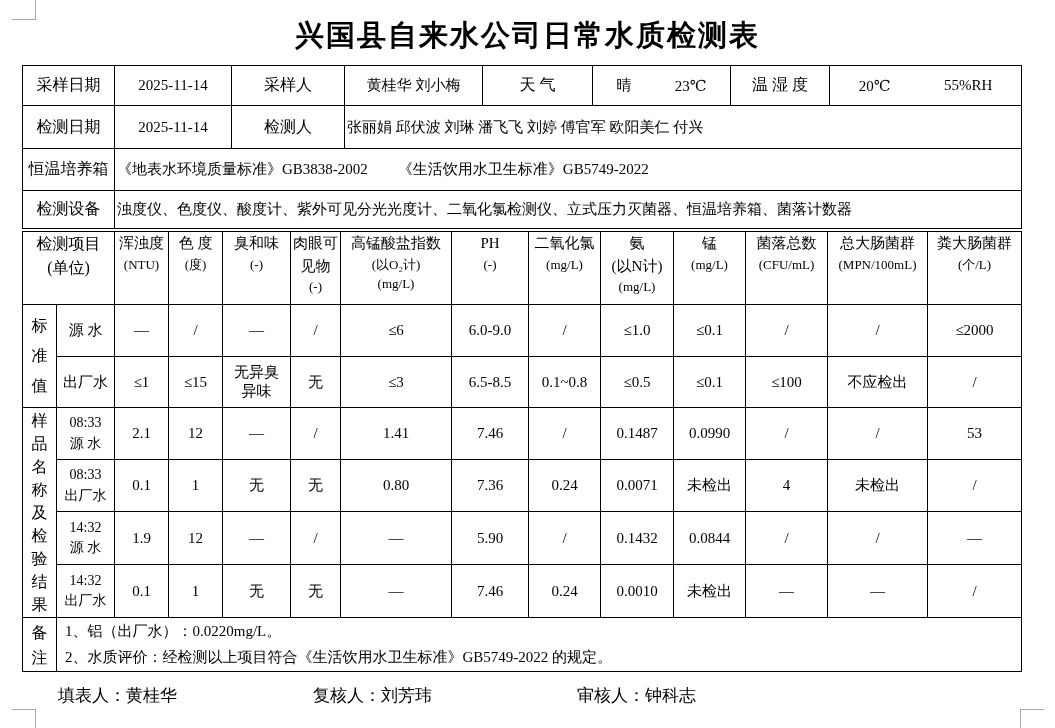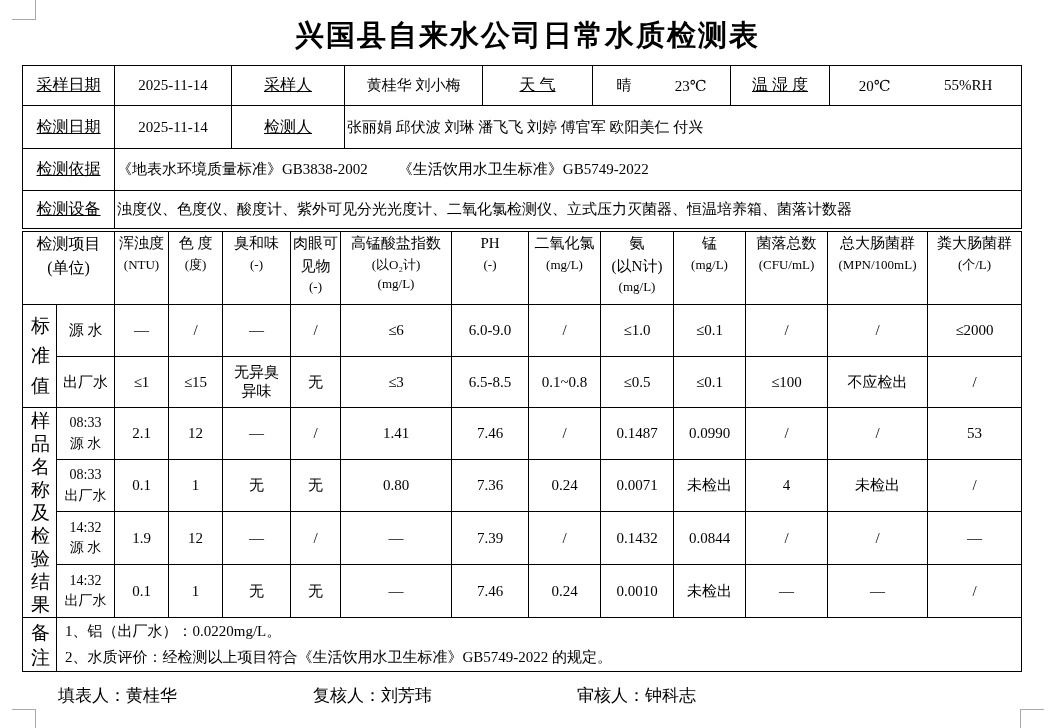--- a/index.html
+++ b/index.html
@@ -16,31 +16,31 @@
            font-size:29px; font-weight:bold; letter-spacing:2px;
            font-family:"Liberation Sans","DejaVu Sans",sans-serif; }
 
   table { border-collapse:collapse; table-layout:fixed; position:absolute; left:22px; }
   td { border:1px solid #000; text-align:center; vertical-align:middle;
        font-size:15px; padding:0 2px; overflow:hidden; }
 
   .t1 { top:65px;  width:999px; }
   .t2 { top:231px; width:999px; }
 
-  .lbl { font-size:16px;text-decoration:underline; }
+  .lbl { font-size:16px; }
   .left { text-align:left; padding-left:2px; }
   .split { display:flex; justify-content:space-around; align-items:center; }
 
   .hdr td { vertical-align:top; }
   .hline  { display:block; line-height:1.5; font-size:15px; }
   .uline  { display:block; line-height:1.5; font-size:13px; }
   .h1st   { font-size:16px; }
 
   .vcell { vertical-align:middle; }
-  .vtext { width:17px; margin:0 auto; word-break:break-all; font-size:19px; text-align:center; }
+  .vtext { width:17px; margin:0 auto; word-break:break-all; font-size:16px; text-align:center; }
   .lh3 { line-height:30px; } .lh9 { line-height:23px; } .lh2 { line-height:25px; }
 
   .tcell span { display:block; line-height:1.45; font-size:14px; }
 
   .remark-line { text-align:left; padding-left:6px; font-size:15px; line-height:1.7; }
 
   .footer { position:absolute; top:684px; left:0; width:1055px; height:22px; font-size:17px; }
   .footer span { position:absolute; white-space:nowrap; }
   .f1 { left:58px; } .f2 { left:313px; } .f3 { left:577px; } .f4 { left:833px; }
 </style>
@@ -87,21 +87,21 @@
         </div>
       </td>
     </tr>
     <tr style="height:43px">
       <td class="lbl">检测日期</td>
       <td>2025-11-14</td>
       <td class="lbl">检测人</td>
       <td colspan="5" class="left">张丽娟 邱伏波 刘琳 潘飞飞 刘婷 傅官军 欧阳美仁 付兴</td>
     </tr>
     <tr style="height:42px">
-      <td class="lbl">检测依据</td>
+      <td class="lbl">恒温培养箱</td>
       <td colspan="7" class="left">《地表水环境质量标准》GB3838-2002　　《生活饮用水卫生标准》GB5749-2022</td>
     </tr>
     <tr style="height:38px">
       <td class="lbl">检测设备</td>
       <td colspan="7" class="left">浊度仪、色度仪、酸度计、紫外可见分光光度计、二氧化氯检测仪、立式压力灭菌器、恒温培养箱、菌落计数器</td>
     </tr>
   </tbody>
     </table>
 
   <table class="t2">
@@ -257,21 +257,21 @@
     <tr style="height:53px">
       <td class="tcell">
         <span>14:32</span>
         <span>源 水</span>
       </td>
       <td>1.9</td>
       <td>12</td>
       <td>—</td>
       <td>/</td>
       <td>—</td>
-      <td>7.39</td>
+      <td>5.90</td>
       <td>/</td>
       <td>0.1432</td>
       <td>0.0844</td>
       <td>/</td>
       <td>/</td>
       <td>—</td>
     </tr>
     <tr style="height:53px">
       <td class="tcell">
         <span>14:32</span>

